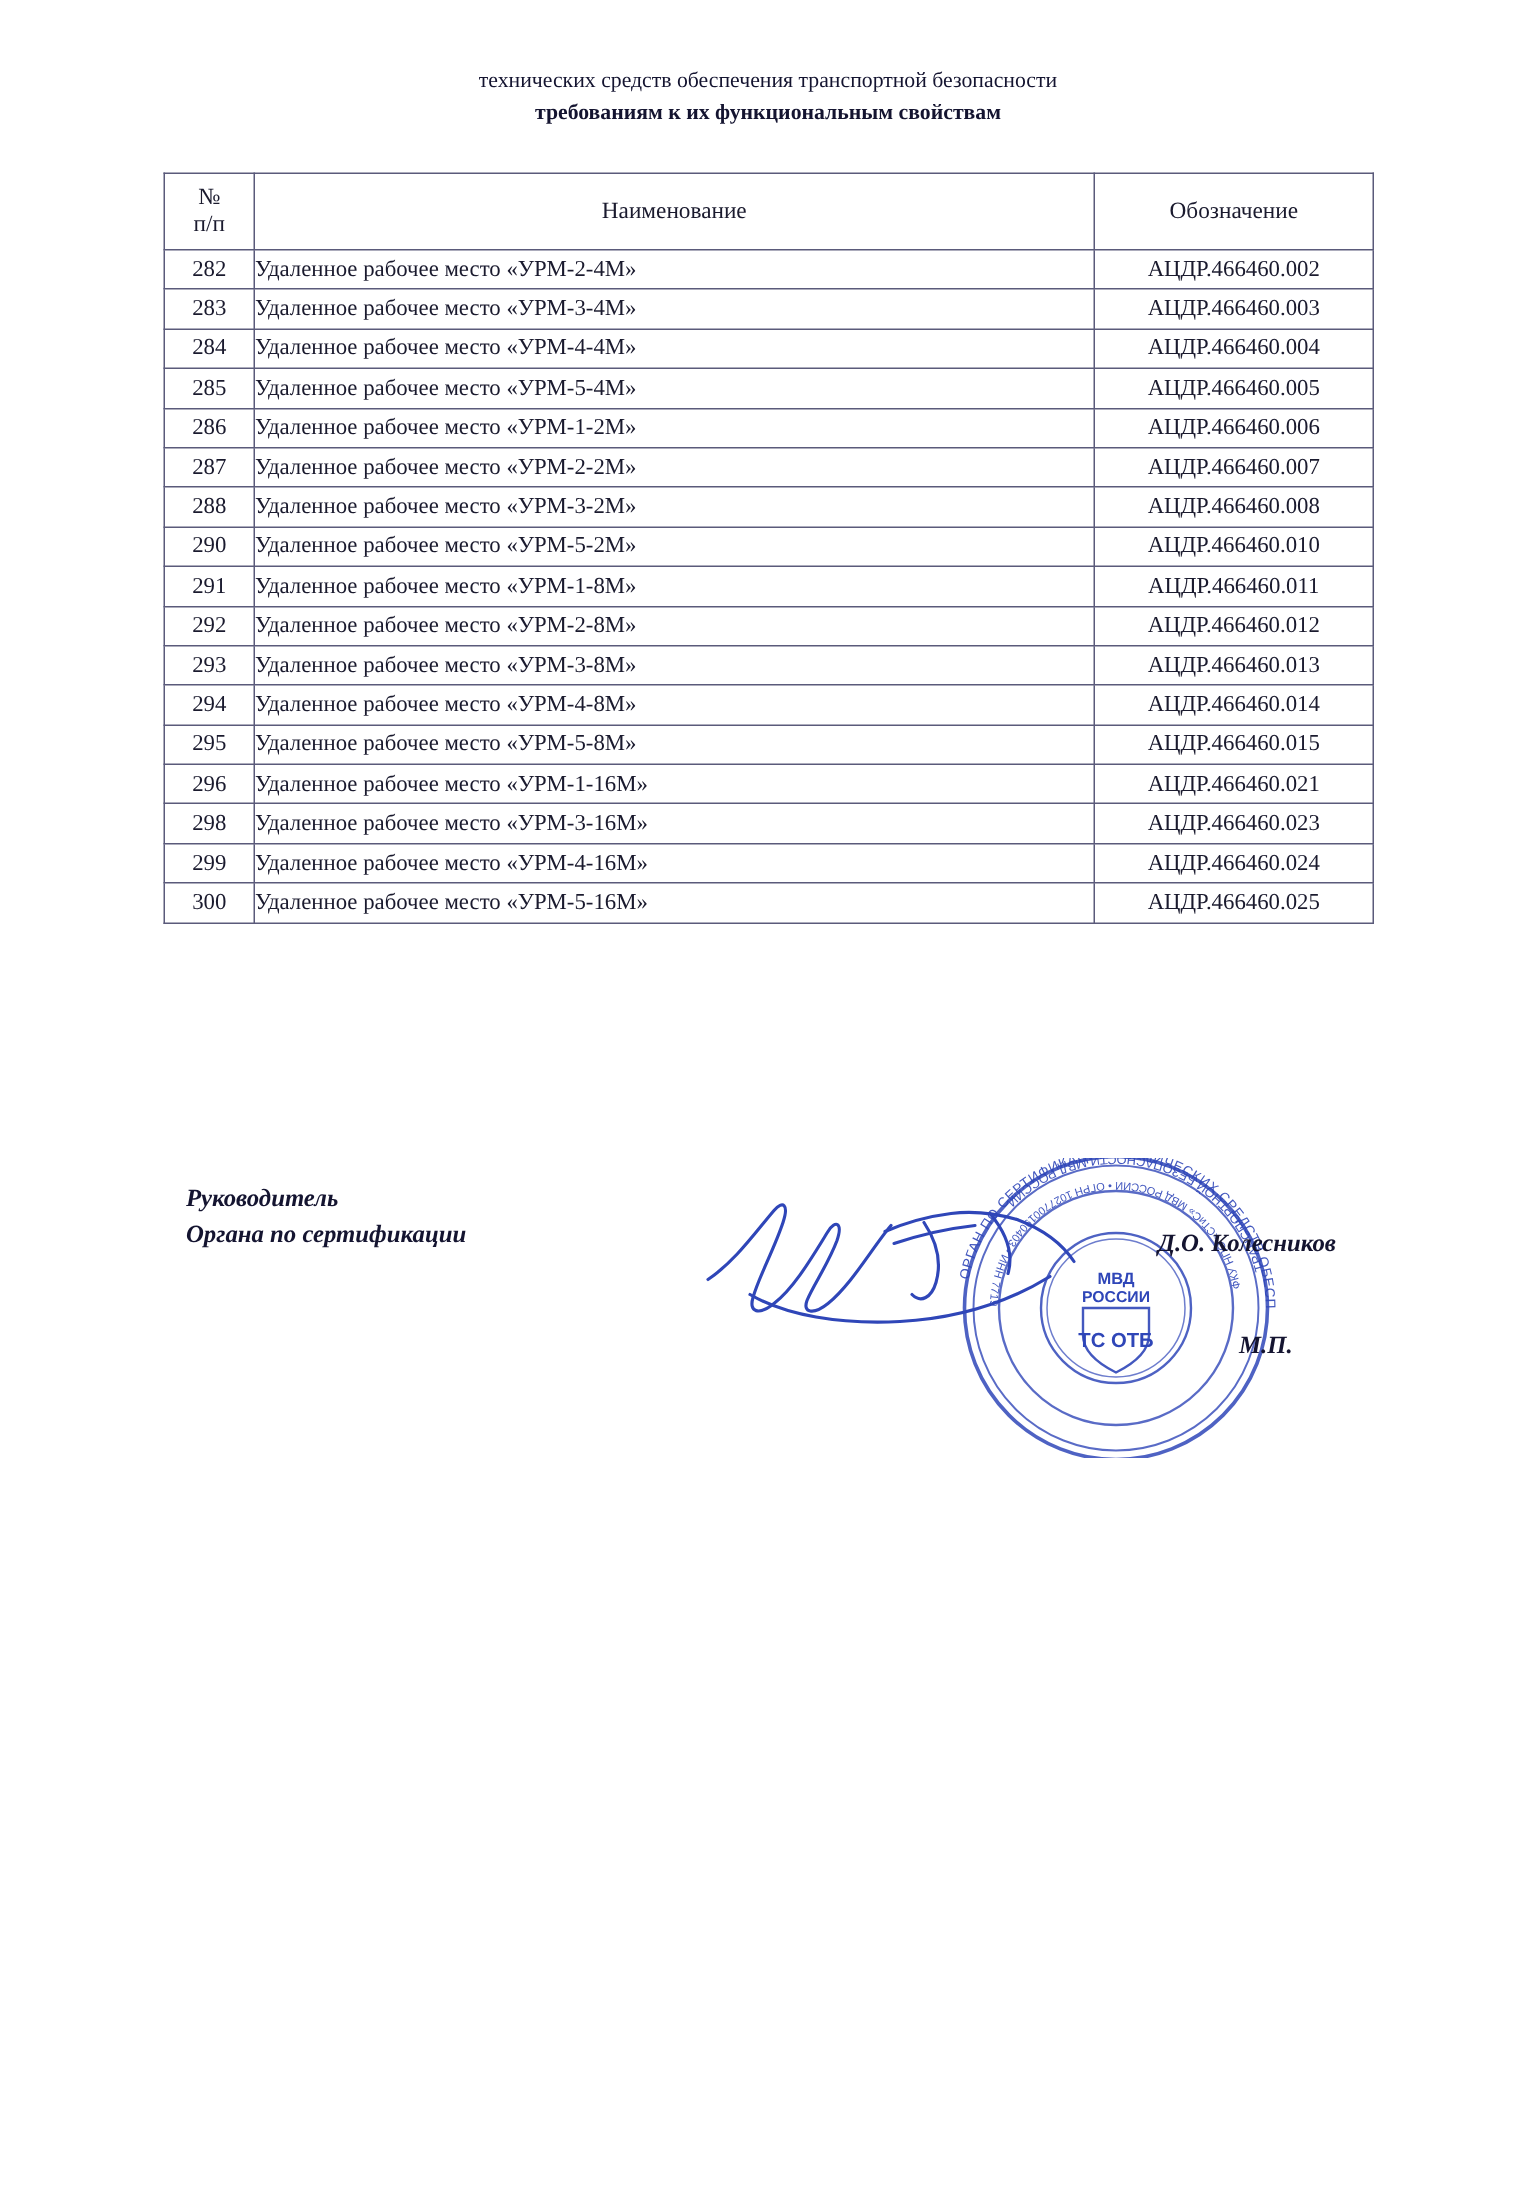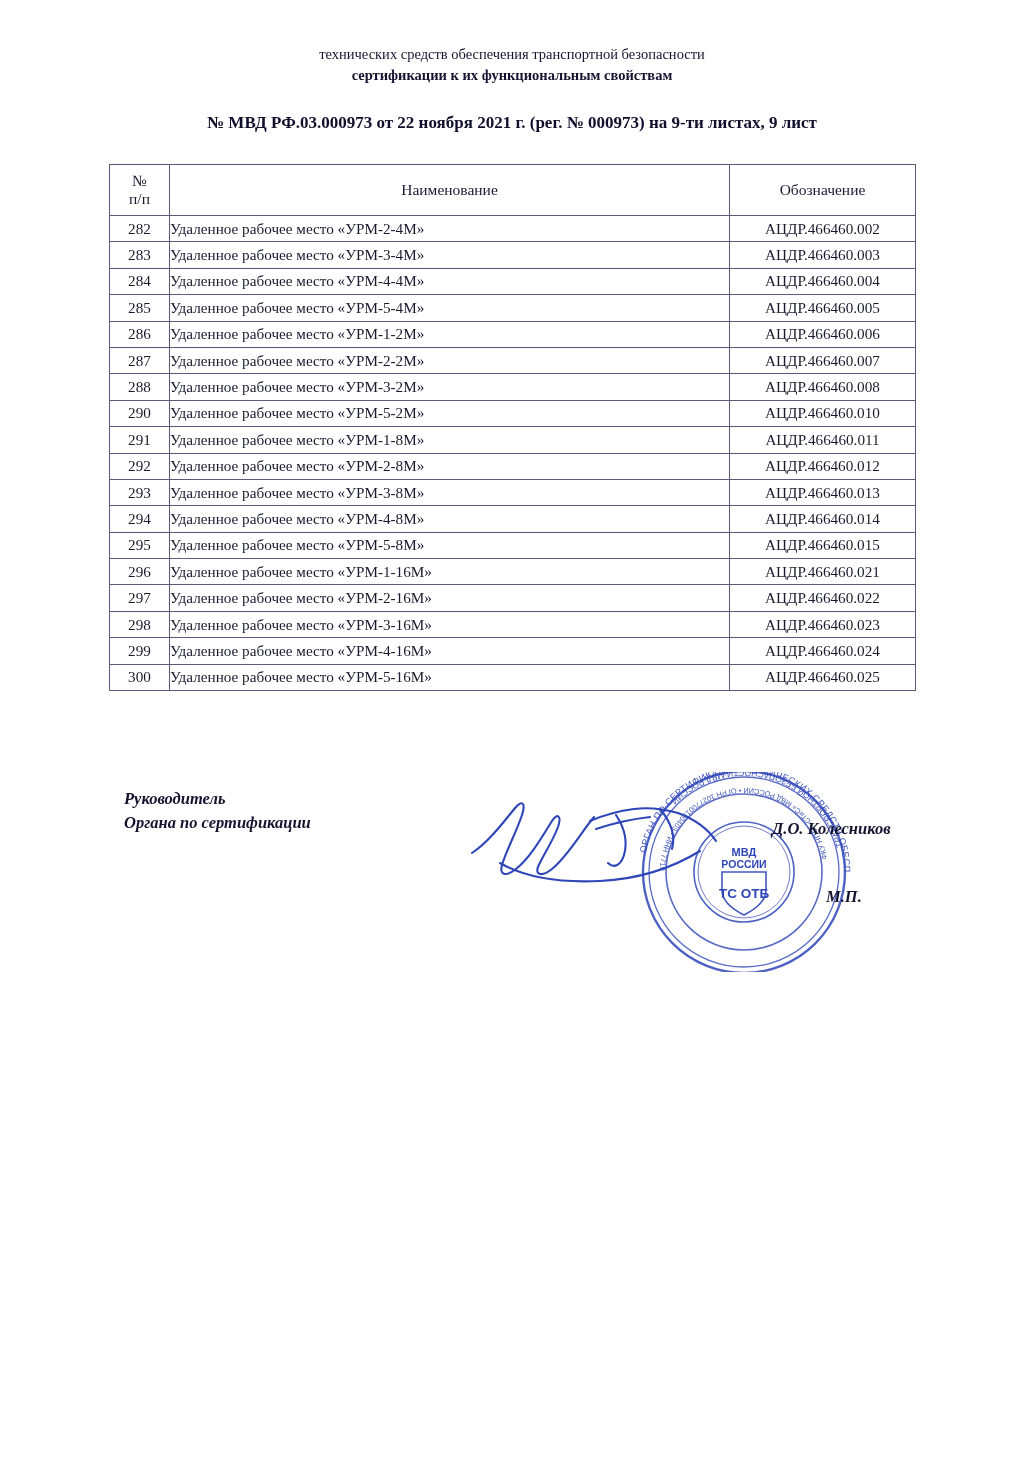--- a/index.html
+++ b/index.html
@@ -148,24 +148,23 @@
     pointer-events: none;
   }
 </style>
 </head>
 <body>
 
 <div class="page">
 
   <div class="header">
     <div class="line2">технических средств обеспечения транспортной безопасности</div>
-    <div class="line3">сертификации к их функциональным свойствам</div>
+    <div class="line3">требованиям к их функциональным свойствам</div>
   </div>
 
-  <div class="cert-line">№ МВД РФ.03.000973 от 22 ноября 2021 г. (рег. № 000973) на 9-ти листах, 9 лист</div>
 
   <div class="table-wrap">
     <table class="reg">
       <colgroup>
         <col class="c-num">
         <col class="c-name">
         <col class="c-desig">
       </colgroup>
       <thead>
         <tr>
@@ -240,25 +239,20 @@
           </tr>
           <tr>
             <td class="num">295</td>
             <td class="name">Удаленное рабочее место «УРМ-5-8М»</td>
             <td class="desig">АЦДР.466460.015</td>
           </tr>
           <tr>
             <td class="num">296</td>
             <td class="name">Удаленное рабочее место «УРМ-1-16М»</td>
             <td class="desig">АЦДР.466460.021</td>
-          </tr>
-          <tr>
-            <td class="num">297</td>
-            <td class="name">Удаленное рабочее место «УРМ-2-16М»</td>
-            <td class="desig">АЦДР.466460.022</td>
           </tr>
           <tr>
             <td class="num">298</td>
             <td class="name">Удаленное рабочее место «УРМ-3-16М»</td>
             <td class="desig">АЦДР.466460.023</td>
           </tr>
           <tr>
             <td class="num">299</td>
             <td class="name">Удаленное рабочее место «УРМ-4-16М»</td>
             <td class="desig">АЦДР.466460.024</td>

